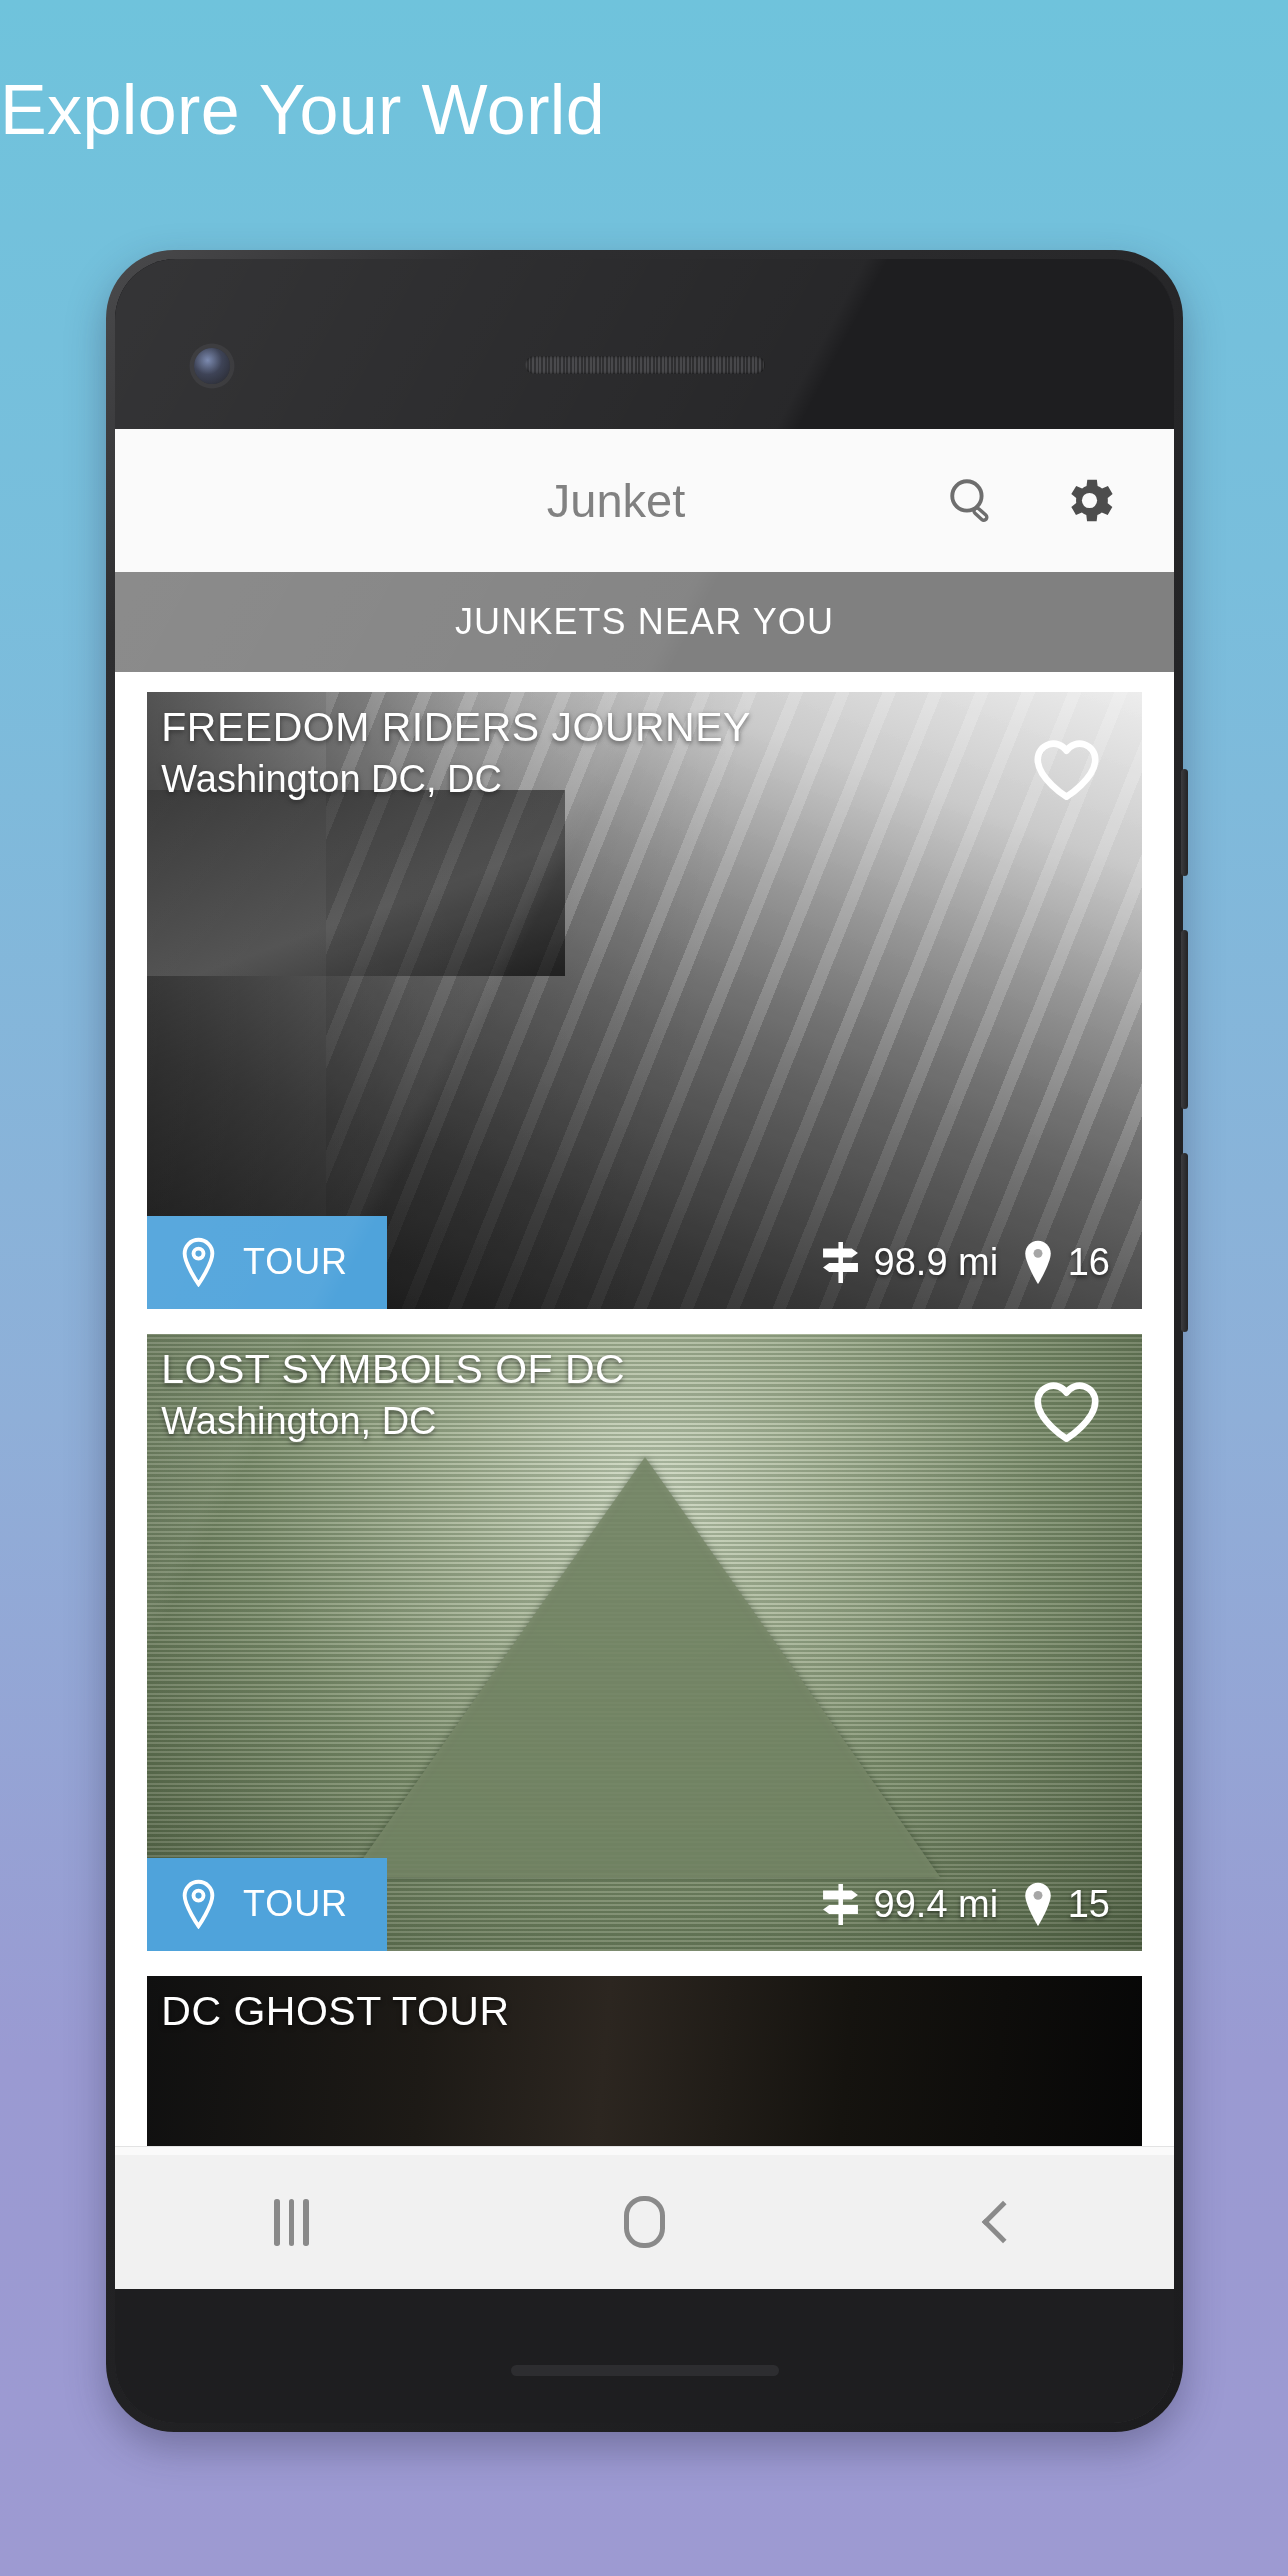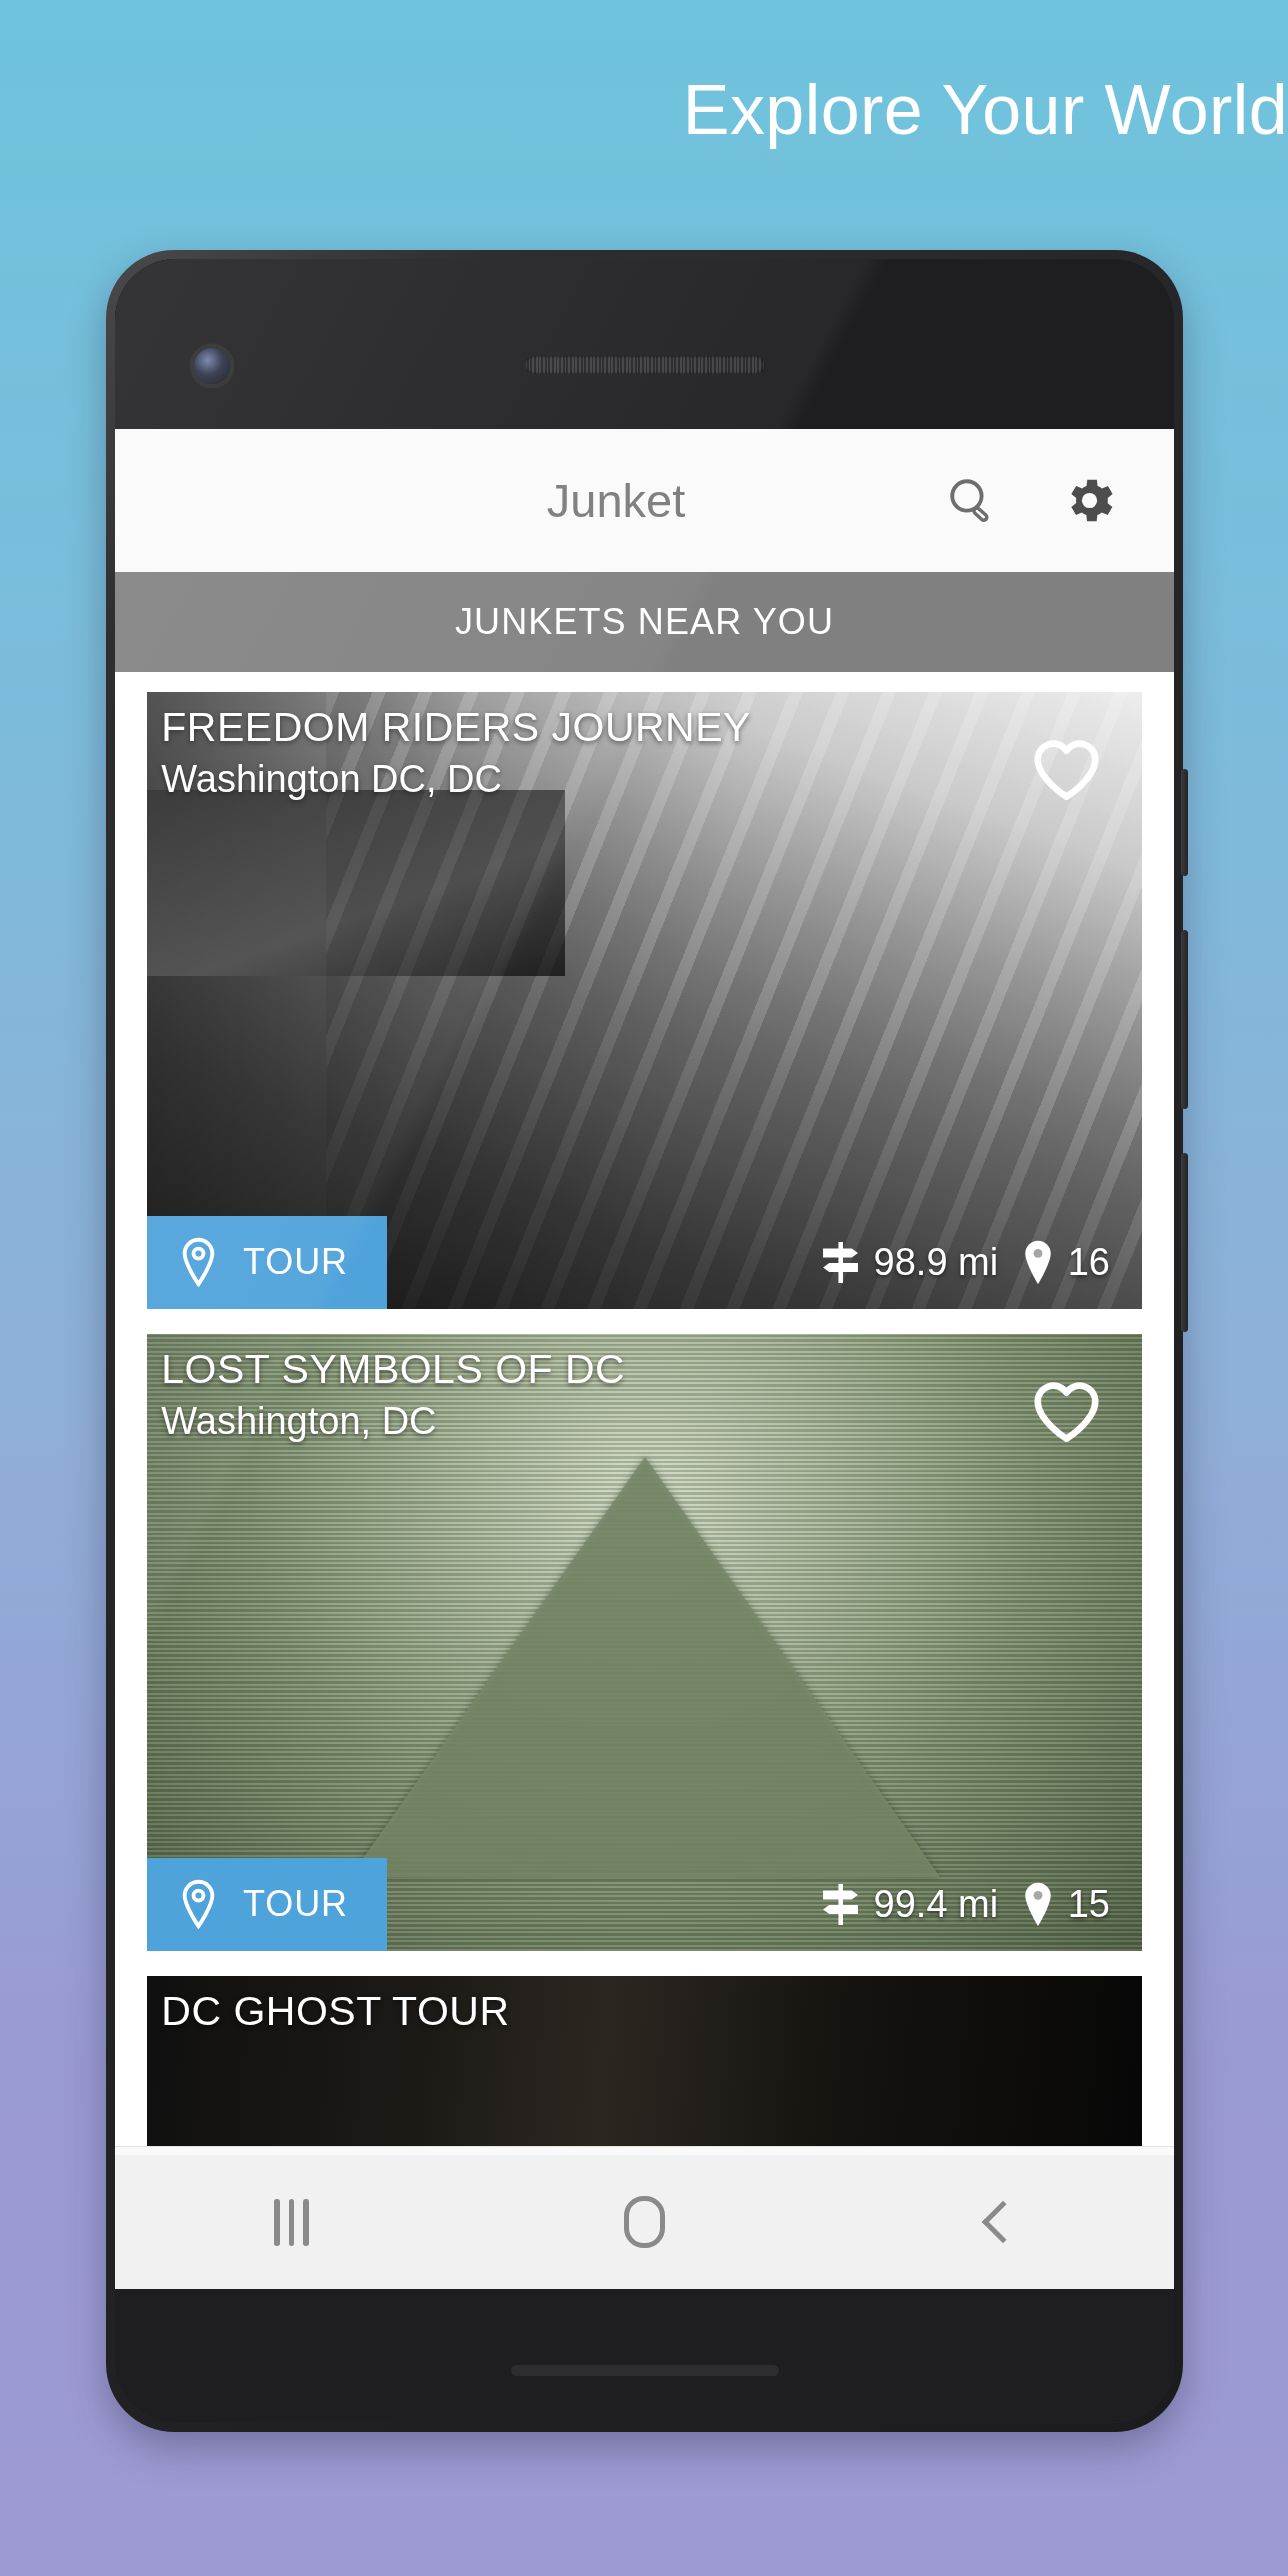--- a/index.html
+++ b/index.html
@@ -8,21 +8,21 @@
     font-family: "Liberation Sans", sans-serif;
     background: linear-gradient(180deg, #6FC3DC 0%, #79BEDC 22%, #8FAFD8 55%, #9A9AD2 80%, #9D9AD2 100%);
     overflow: hidden;
     position: relative;
   }
 
   
   .hero-title {
     position: absolute;
     top: 72px; left: 0; width: 1288px;
-    text-align: right;
+    text-align: left;
     color: #ffffff;
     font-size: 70px;
     font-weight: 400;
     letter-spacing: 0.4px;
     line-height: 1.1;
   }
 
   
   .phone {
     position: absolute;

